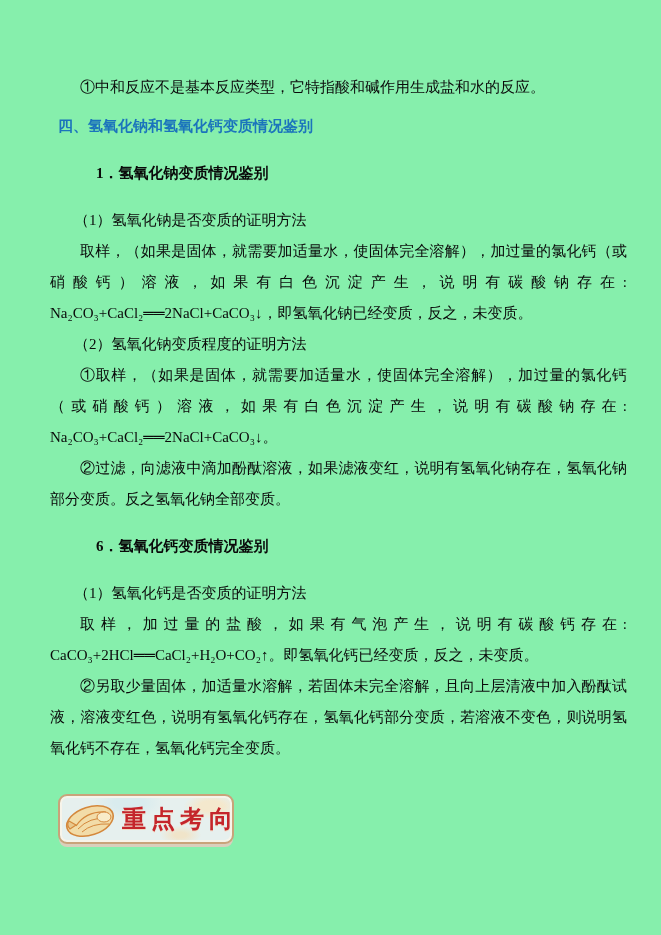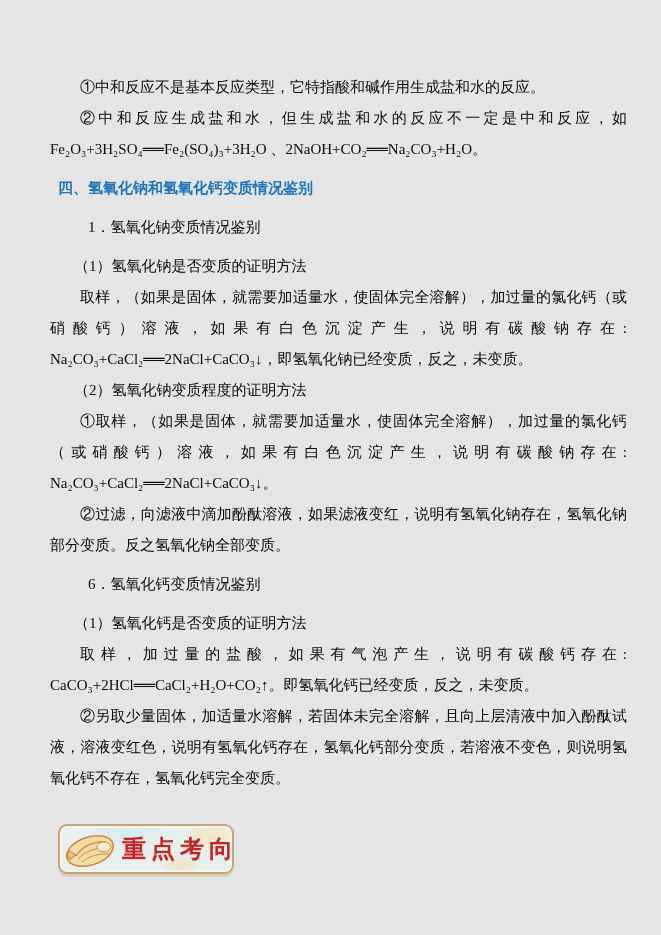--- a/index.html
+++ b/index.html
@@ -1,30 +1,30 @@
 <!DOCTYPE html>
 <html lang="zh"><head>
 <meta charset="utf-8">
 <style>
   html,body{margin:0;padding:0;background:#ffffff;}
   .page{
     position:relative;
     width:661px;height:935px;
     box-sizing:border-box;
-    background:#e5e5e5;
+    background:#86efac;
     padding:72px 34px 0 50px;
     font-family:"Liberation Serif","DejaVu Serif",serif;
     font-size:15px;color:#0a0a0a;
     overflow:hidden;
   }
   .para{margin:0;line-height:31px;text-align:justify;}
   .indent2{text-indent:2em;}
   .indent15{text-indent:1.6em;}
   .sec-head{color:#1b74bc;font-weight:bold;line-height:31px;margin:8px;}
-  .sub-head{font-weight:normal;text-indent:2em;line-height:31px;margin:8px;}
+  .sub-head{font-weight:bold;text-indent:2em;line-height:31px;margin:16px;}
 
   
   .plaque{
     position:relative;
     margin:30px 0 4px 8px;
     width:172px;height:46px;
     background:
       radial-gradient(ellipse 40px 18px at 88% 22%, #f4e8cd 30%, rgba(244,232,205,0) 70%),
       radial-gradient(ellipse 30px 14px at 70% 85%, #f0e4c9 20%, rgba(240,228,201,0) 70%),
       radial-gradient(ellipse 50px 22px at 40% 15%, #d9ecee 30%, rgba(217,236,238,0) 70%),
@@ -40,21 +40,20 @@
     text-shadow:0 1px 0 #f3d9c2;
   }
   .shell{flex:0 0 56px;height:44px;margin-left:2px;}
 </style>
 </head>
 <body>
 
 <div class="page">
 
   <p class="para indent2">①中和反应不是基本反应类型，它特指酸和碱作用生成盐和水的反应。</p>
-  <p class="para indent2">②中和反应生成盐和水，但生成盐和水的反应不一定是中和反应，如 Fe₂O₃+3H₂SO₄══Fe₂(SO₄)₃+3H₂O 、2NaOH+CO₂══Na₂CO₃+H₂O。</p>
 
   <p class="sec-head">四、氢氧化钠和氢氧化钙变质情况鉴别</p>
 
   <p class="sub-head">1．氢氧化钠变质情况鉴别</p>
   <p class="para indent15">（1）氢氧化钠是否变质的证明方法</p>
   <p class="para indent2">取样，（如果是固体，就需要加适量水，使固体完全溶解），加过量的氯化钙（或硝酸钙）溶液，如果有白色沉淀产生，说明有碳酸钠存在: Na₂CO₃+CaCl₂══2NaCl+CaCO₃↓，即氢氧化钠已经变质，反之，未变质。</p>
   <p class="para indent15">（2）氢氧化钠变质程度的证明方法</p>
   <p class="para indent2">①取样，（如果是固体，就需要加适量水，使固体完全溶解），加过量的氯化钙（或硝酸钙）溶液，如果有白色沉淀产生，说明有碳酸钠存在: Na₂CO₃+CaCl₂══2NaCl+CaCO₃↓。</p>
   <p class="para indent2">②过滤，向滤液中滴加酚酞溶液，如果滤液变红，说明有氢氧化钠存在，氢氧化钠部分变质。反之氢氧化钠全部变质。</p>
 

